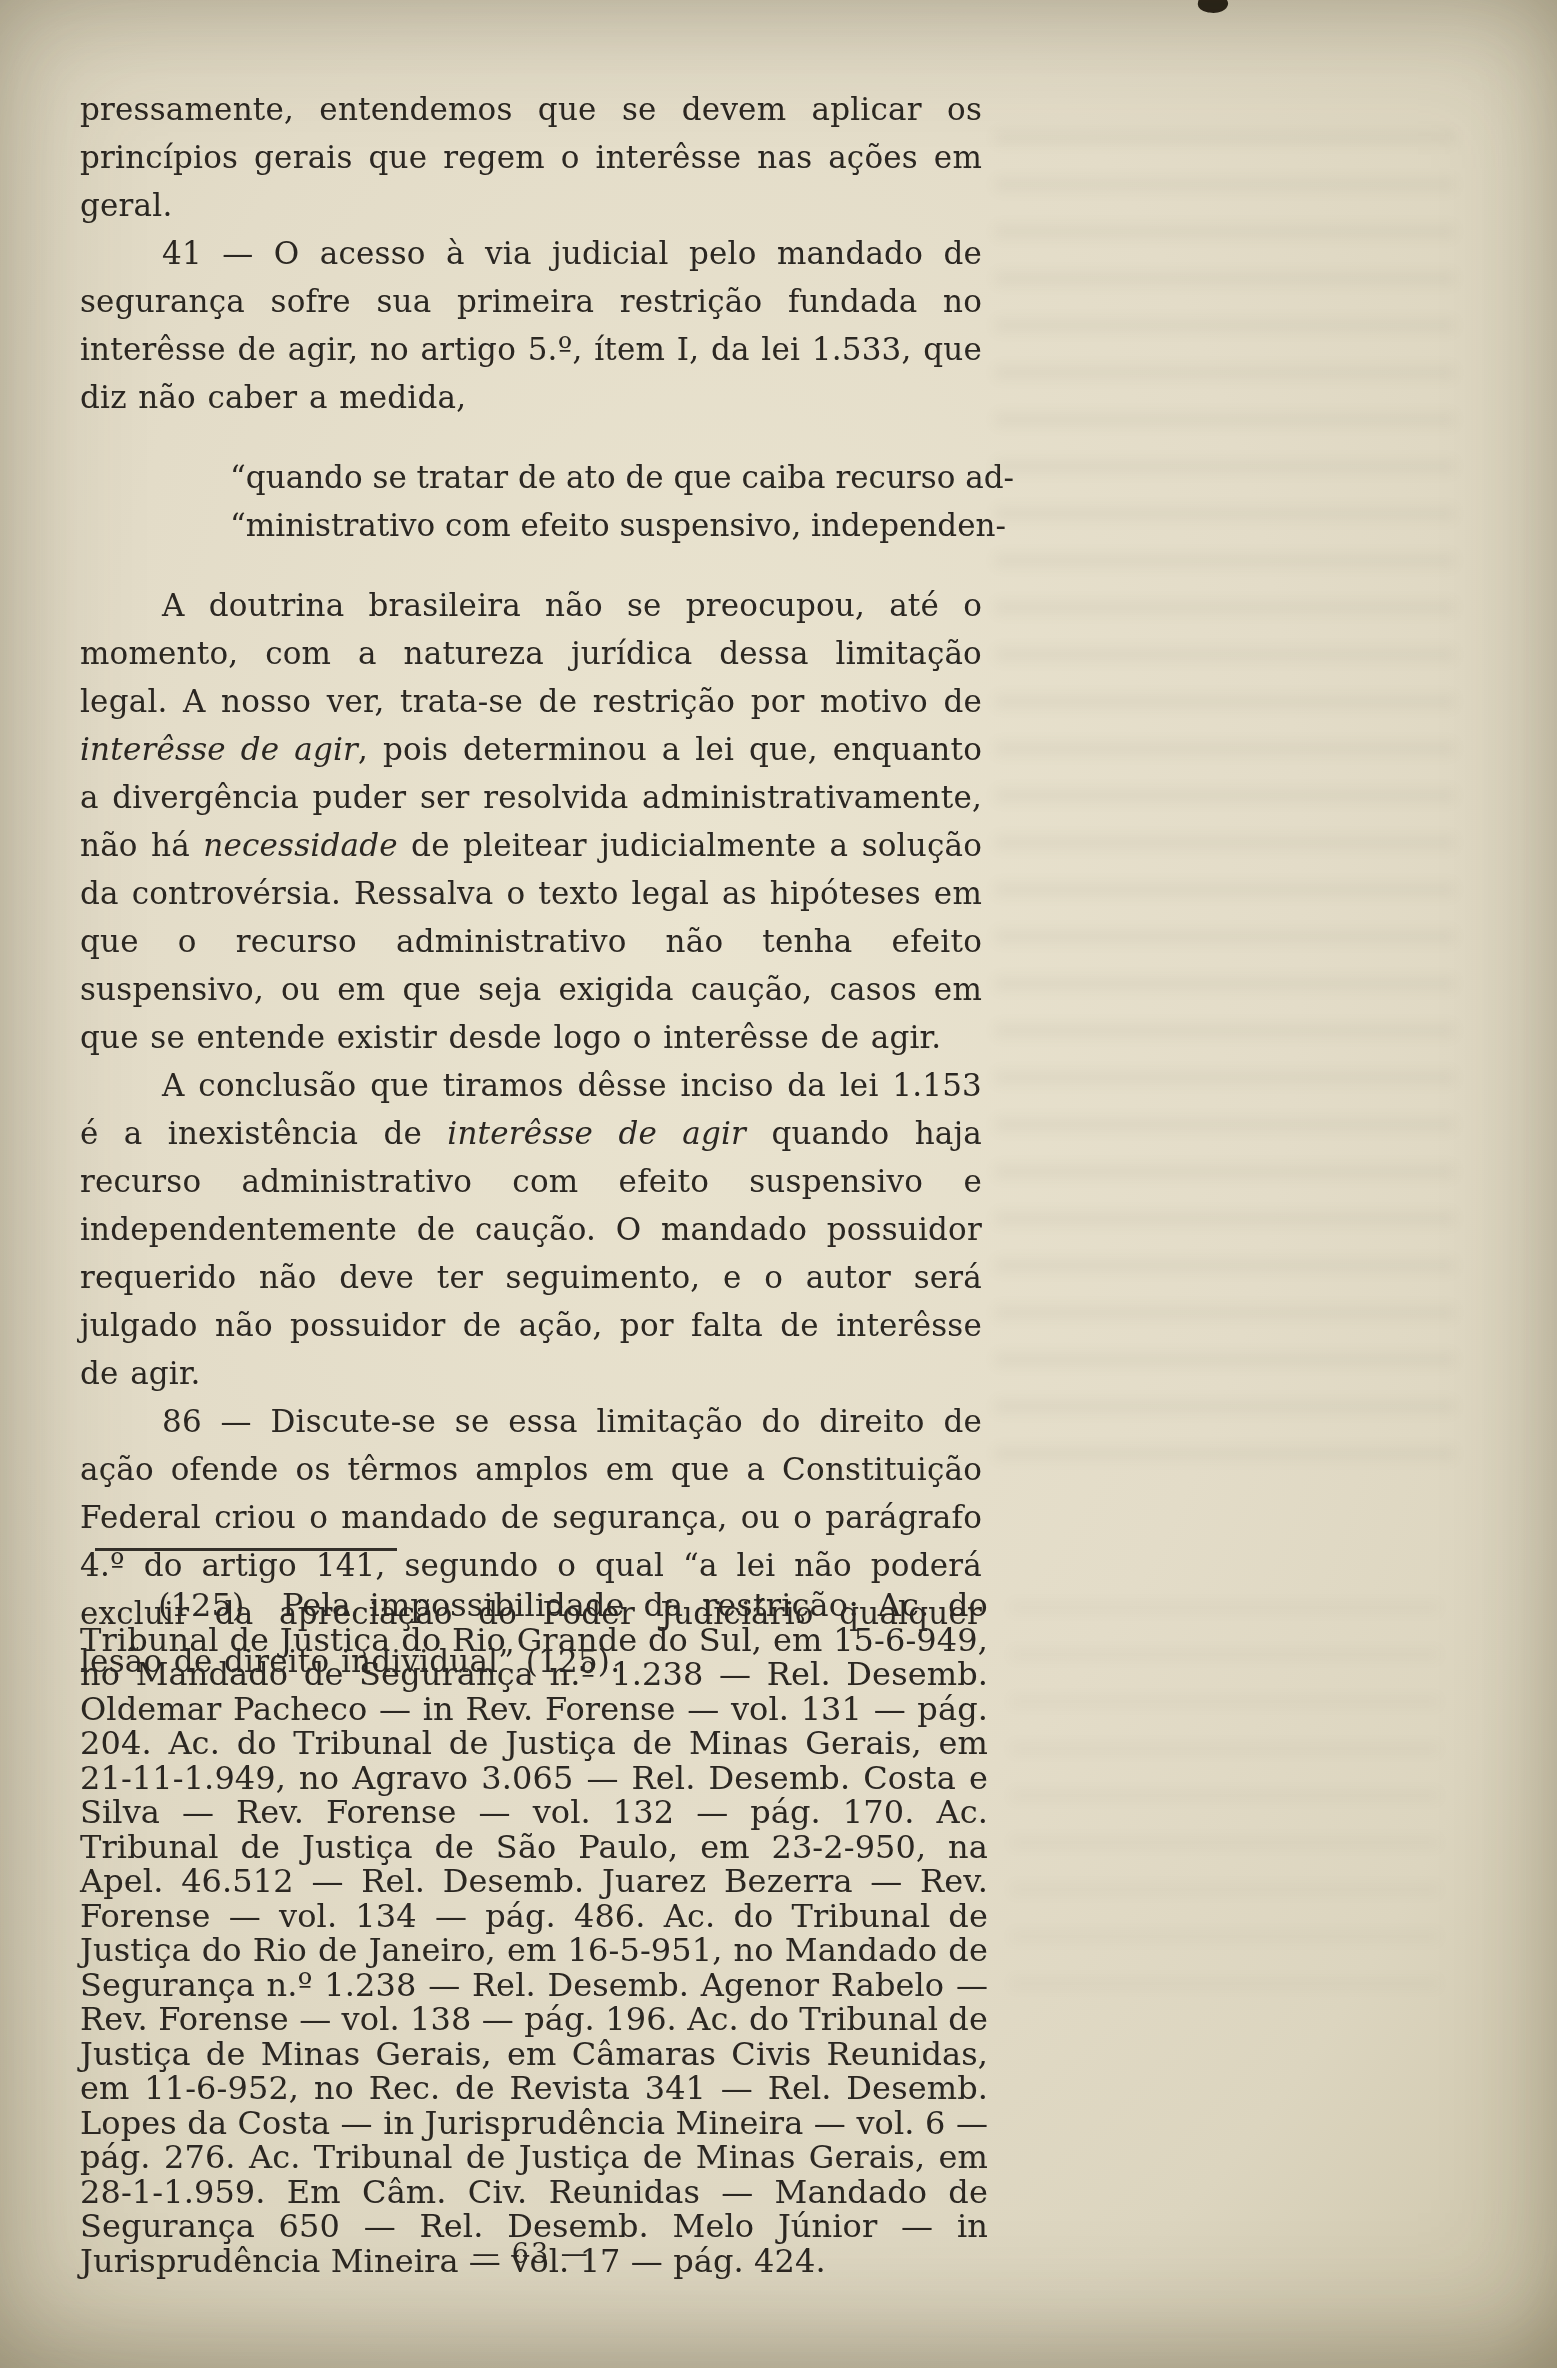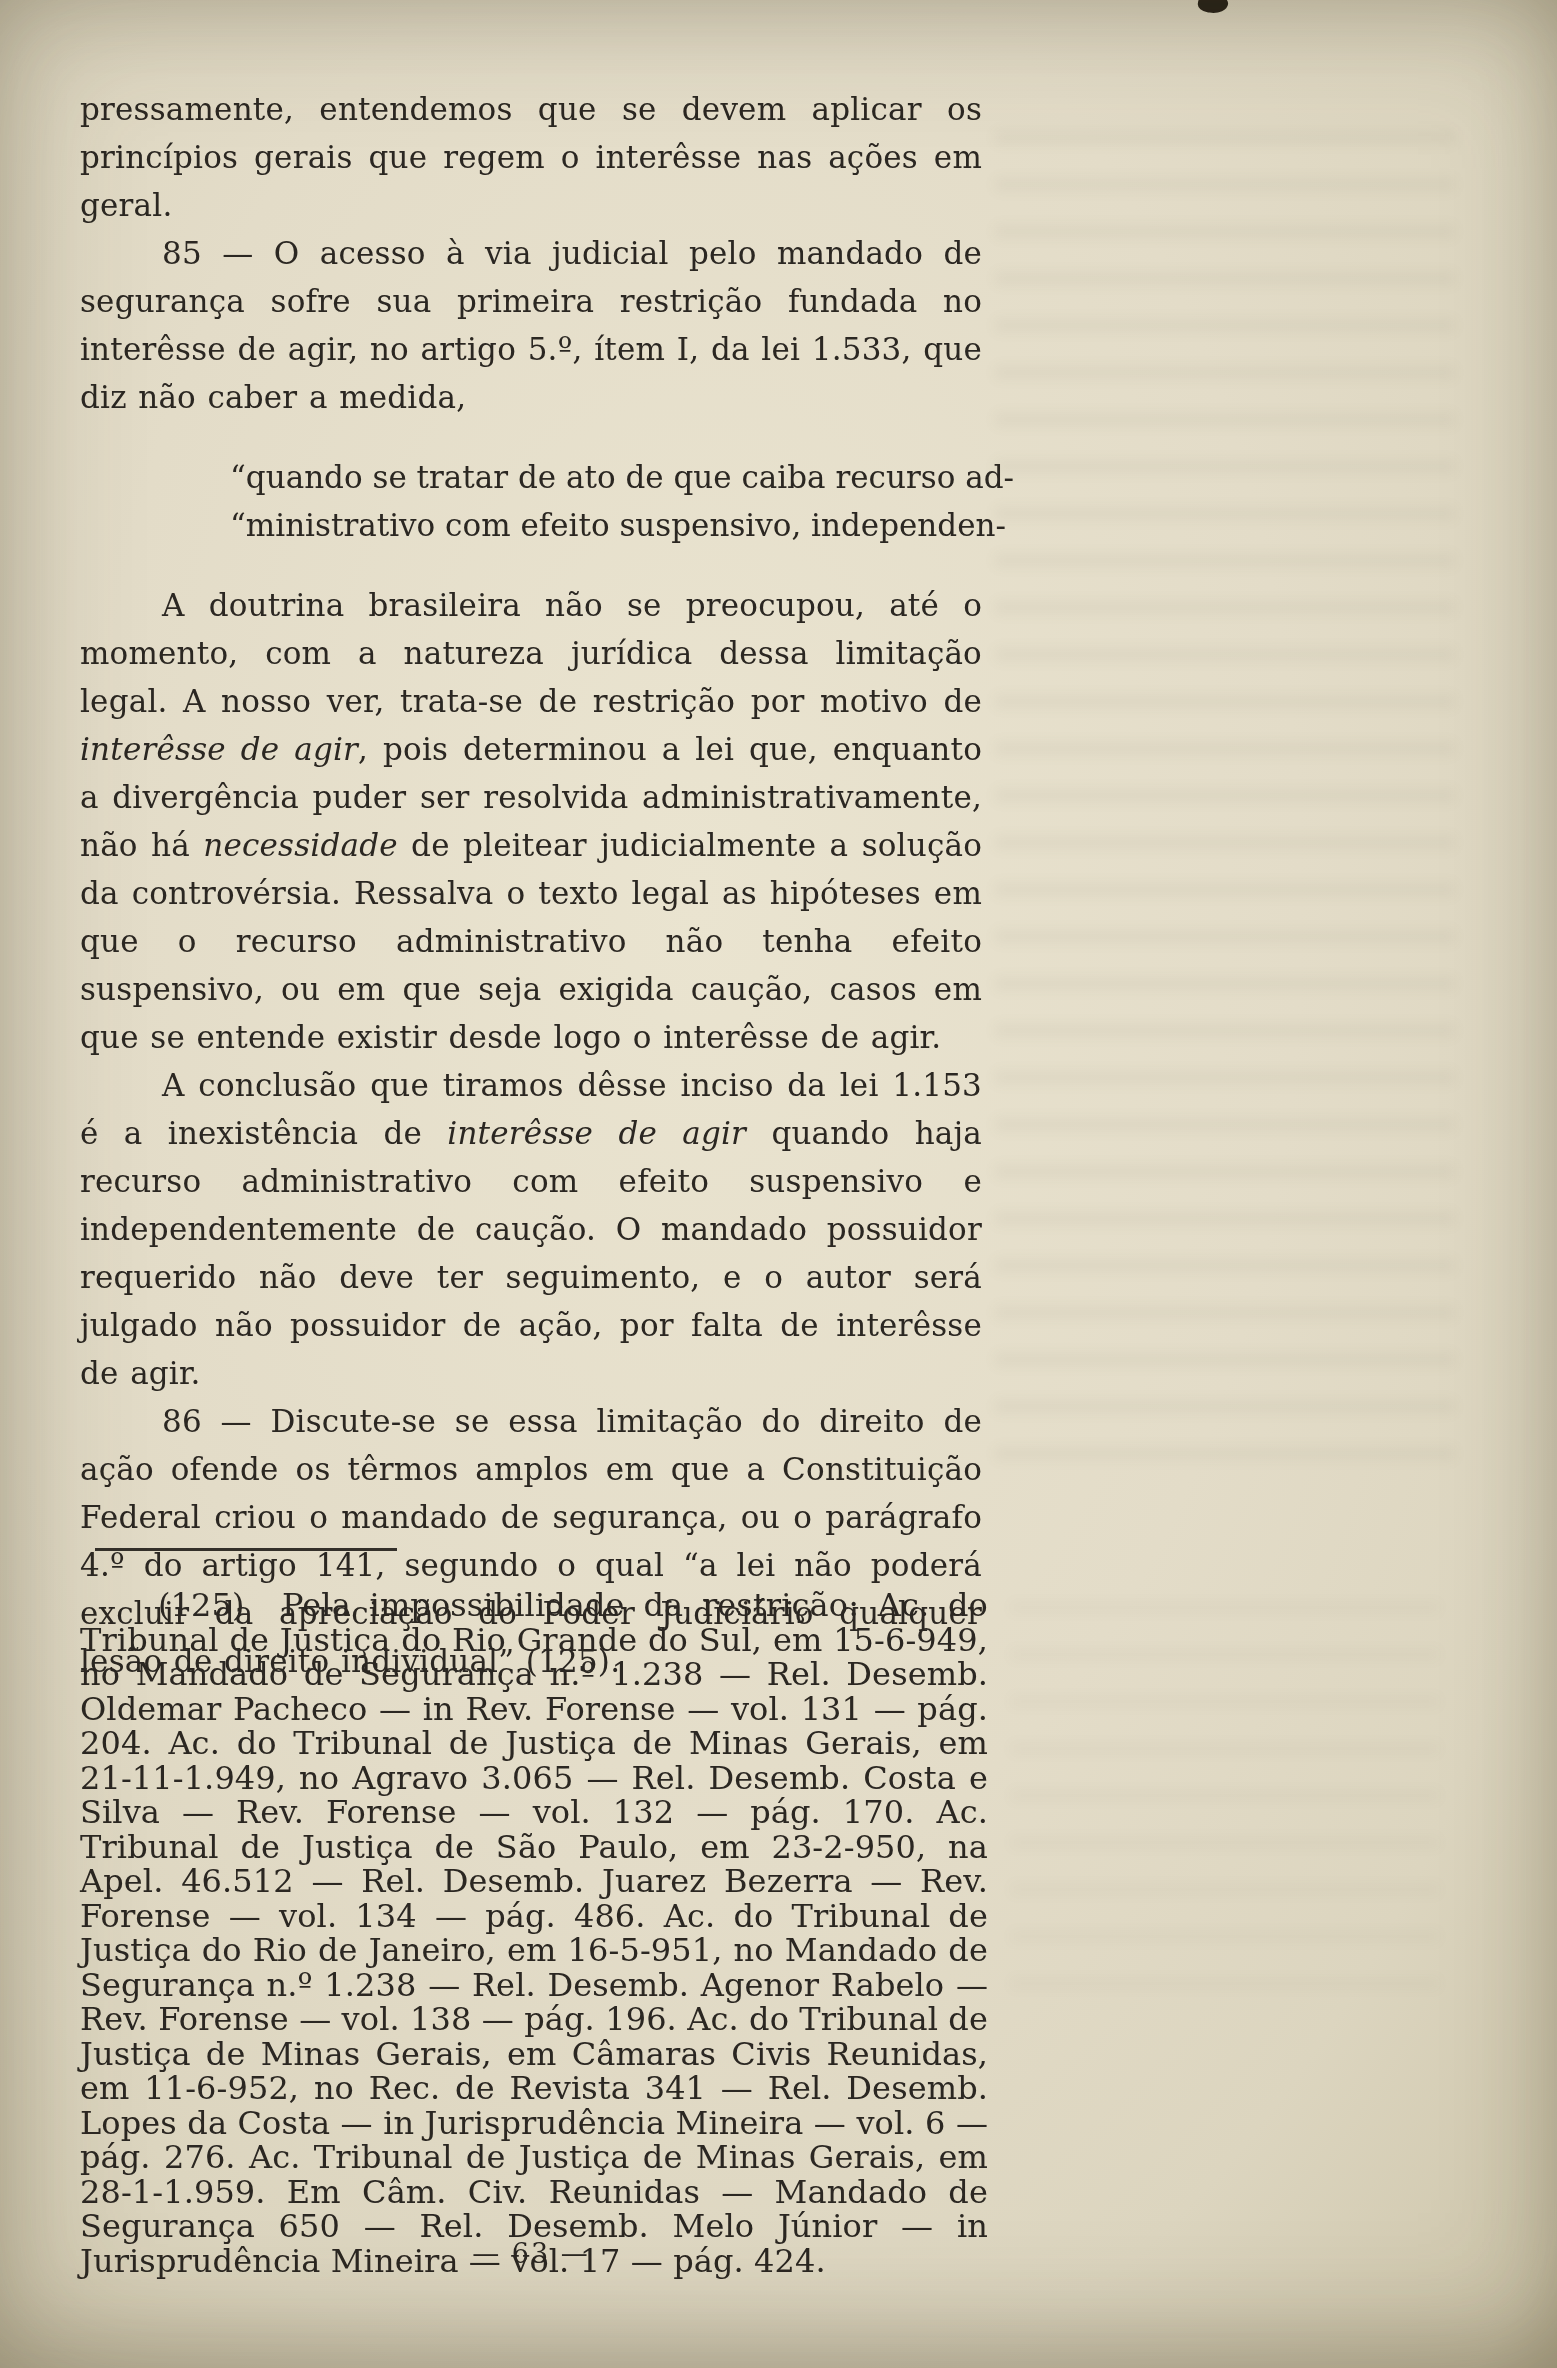--- a/index.html
+++ b/index.html
@@ -62,21 +62,21 @@
 </head>
 <body>
 
 <div class="page" style="--bg: #e3dcc8; --ink: #2b2722;">
   <div class="ghost ghost-a"></div>
   <div class="ghost ghost-b"></div>
   <div class="ink-speck"></div>
 
   <div class="text-block">
       <p class="paragraph"><span>pressamente, entendemos que se devem aplicar os princípios gerais que regem o interêsse nas ações em geral.</span></p>
-      <p class="paragraph indent"><span>85 — O acesso à via judicial pelo mandado de segurança sofre sua primeira restrição fundada no interêsse de agir, no artigo 5.º, ítem I, da lei 1.533, que diz não caber a medida,</span></p>
+      <p class="paragraph indent"><span>41 — O acesso à via judicial pelo mandado de segurança sofre sua primeira restrição fundada no interêsse de agir, no artigo 5.º, ítem I, da lei 1.533, que diz não caber a medida,</span></p>
       <div class="quote-block">
         <div class="quote-line">“quando se tratar de ato de que caiba recurso ad-</div>
         <div class="quote-line">“ministrativo com efeito suspensivo, independen-</div>
       </div>
       <p class="paragraph indent"><span>A doutrina brasileira não se preocupou, até o momento, com a natureza jurídica dessa limitação legal. A nosso ver, trata-se de restrição por motivo de </span><i>interêsse de agir</i><span>, pois determinou a lei que, enquanto a divergência puder ser resolvida administrativamente, não há </span><i>necessidade</i><span> de pleitear judicialmente a solução da controvérsia. Ressalva o texto legal as hipóteses em que o recurso administrativo não tenha efeito suspensivo, ou em que seja exigida caução, casos em que se entende existir desde logo o interêsse de agir.</span></p>
       <p class="paragraph indent"><span>A conclusão que tiramos dêsse inciso da lei 1.153 é a inexistência de </span><i>interêsse de agir</i><span> quando haja recurso administrativo com efeito suspensivo e independentemente de caução. O mandado possuidor requerido não deve ter seguimento, e o autor será julgado não possuidor de ação, por falta de interêsse de agir.</span></p>
       <p class="paragraph indent"><span>86 — Discute-se se essa limitação do direito de ação ofende os têrmos amplos em que a Constituição Federal criou o mandado de segurança, ou o parágrafo 4.º do artigo 141, segundo o qual “a lei não poderá excluir da apreciação do Poder Judiciário qualquer lesão de direito individual” (125).</span></p>
     </div>
 
   <hr class="footnote-rule">

